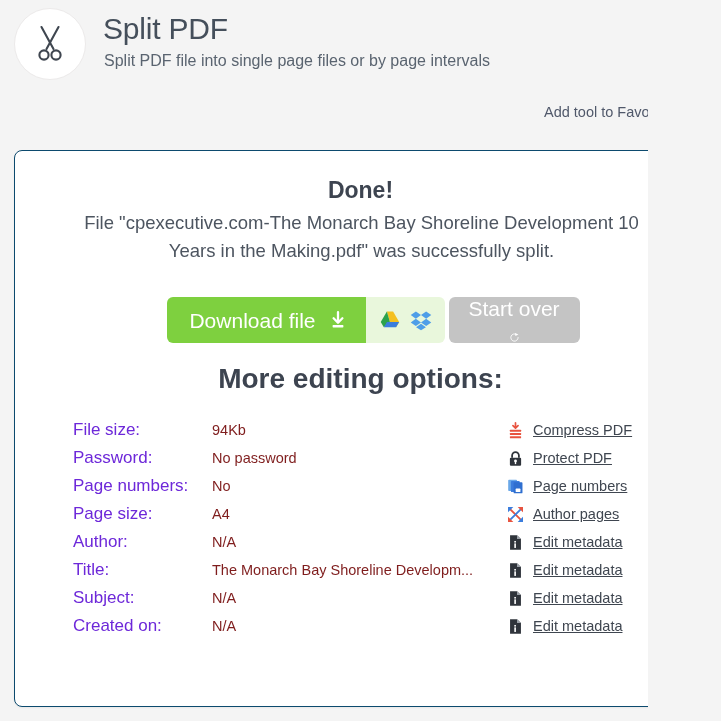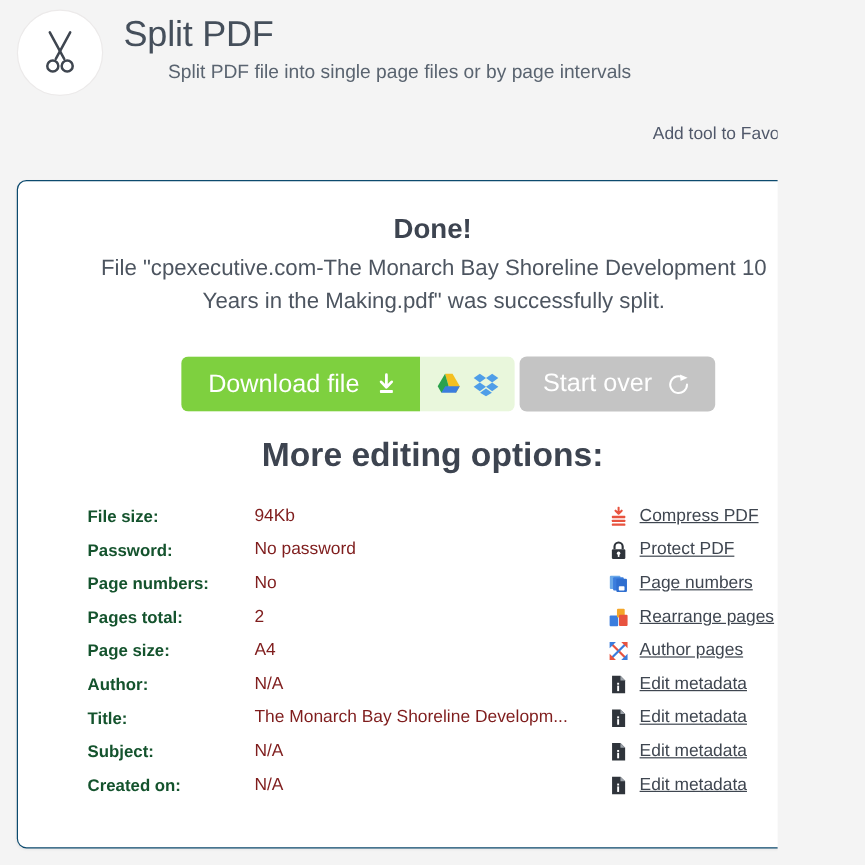--- a/index.html
+++ b/index.html
@@ -23,21 +23,20 @@
   .tool-icon-wrap svg { display: block; }
   .tool-title {
     position: absolute; left: 103px; top: 10px;
     font-size: 30px; font-weight: 400; color: #454f5b;
     letter-spacing: -0.2px; line-height: 38px;
   }
   .tool-subtitle {
     position: absolute; left: 104px; top: 50px;
     font-size: 16px; font-weight: 400; color: #5a6470;
     line-height: 22px;
-    margin-left: 36px;
   }
   .fav { position: absolute; right: 8px; top: 98px; display: flex; align-items: center; gap: 8px; cursor: pointer; }
   .fav-label { font-size: 14.5px; color: #50586a; }
   .fav-star { width: 28px; height: 28px; display: block; }
 
   
   .card {
     position: absolute; left: 14px; top: 150px;
     width: 693px; height: 557px;
     background: #fff; border: 1px solid #0c4a6e; border-radius: 8px;
@@ -70,33 +69,34 @@
   .cloud-box {
     background: #e9f7dc; display: flex; align-items: center;
     gap: 9px; padding: 0 13px; height: 46px;
   }
   .cloud-ico { width: 22px; height: 22px; display: block; cursor: pointer; }
   .startover-btn {
     background: #c4c4c4; color: #fff; border: none; border-radius: 6px;
     font-family: inherit; font-size: 21px; font-weight: 400;
     height: 46px; padding: 0 20px; display: flex; align-items: center; gap: 11px;
     cursor: pointer;
+    flex-direction: column;
   }
 
   
   .more-title {
     position: absolute; left: 0; top: 212px; width: 100%;
     text-align: center; font-size: 28px; font-weight: 700; color: #3d4450;
   }
 
   .opts { position: absolute; left: 0; top: 265px; width: 100%; }
   .opt-row { position: relative; height: 28px; }
   .opt-label {
     position: absolute; left: 58px; top: 0;
-    font-size: 14px; font-weight: 700; color: #14532d; line-height: 28px;
+    font-size: 17px; font-weight: 400; color: #6d28d9; line-height: 28px;
   }
   .opt-value {
     position: absolute; left: 197px; top: 0; width: 280px;
     font-size: 14.5px; font-weight: 400; color: #7f1d1d; line-height: 28px;
     white-space: nowrap; overflow: hidden; text-overflow: ellipsis;
   }
   .opt-link-wrap {
     position: absolute; left: 492px; top: 0; height: 28px;
     display: flex; align-items: center; gap: 9px;
   }
@@ -214,32 +214,20 @@
           <svg class="opt-link-icon" viewBox="0 0 20 20">
             <rect x="1.4" y="2.2" width="10.4" height="13" rx="1" fill="#6aa8e8"></rect>
             <rect x="4.6" y="3.6" width="10.4" height="13" rx="1" fill="#3b7ddd"></rect>
             <rect x="7.8" y="5" width="10.4" height="13" rx="1" fill="#2f6fd0"></rect>
             <rect x="10.2" y="12.4" width="5.6" height="4.2" rx="0.7" fill="#fff"></rect>
           </svg>
           <span class="opt-link">Page numbers</span>
         </span>
       </div>
 
-      <div class="opt-row">
-        <span class="opt-label">Pages total:</span>
-        <span class="opt-value">2</span>
-        <span class="opt-link-wrap">
-          <svg class="opt-link-icon" viewBox="0 0 20 20">
-            <rect x="1.2" y="8.2" width="8.4" height="10.4" rx="1" fill="#3b7ddd"></rect>
-            <rect x="8.4" y="1.6" width="7.6" height="8.4" rx="1" fill="#f4a62a"></rect>
-            <rect x="10.4" y="7.4" width="8.4" height="11" rx="1" fill="#e8533f"></rect>
-          </svg>
-          <span class="opt-link">Rearrange pages</span>
-        </span>
-      </div>
 
       <div class="opt-row">
         <span class="opt-label">Page size:</span>
         <span class="opt-value">A4</span>
         <span class="opt-link-wrap">
           <svg class="opt-link-icon" viewBox="0 0 20 20">
             <path d="M3.6 3.6 L16.4 16.4" stroke="#e8533f" stroke-width="2.2" stroke-linecap="round"></path>
             <path d="M16.4 3.6 L3.6 16.4" stroke="#3b7ddd" stroke-width="2.2" stroke-linecap="round"></path>
             <polygon points="12.6,1.2 18.8,1.2 18.8,7.4" fill="#e8533f"></polygon>
             <polygon points="1.2,12.6 1.2,18.8 7.4,18.8" fill="#e8533f"></polygon>

